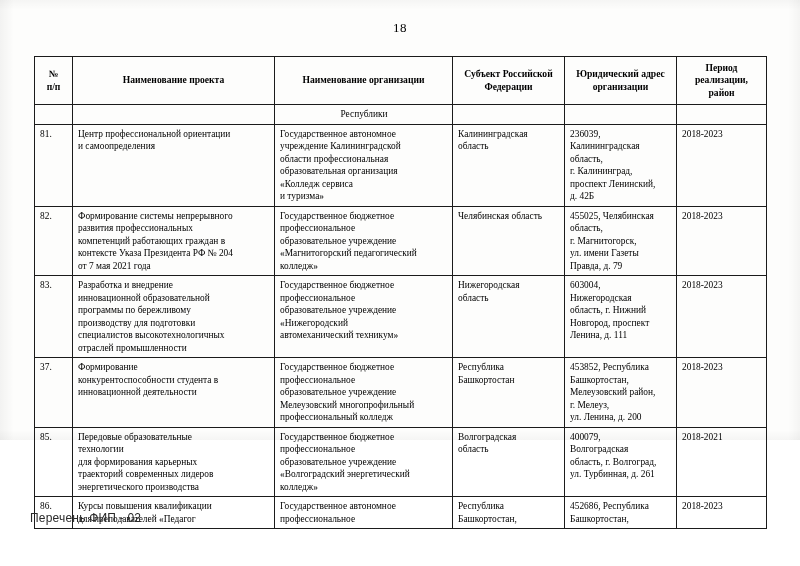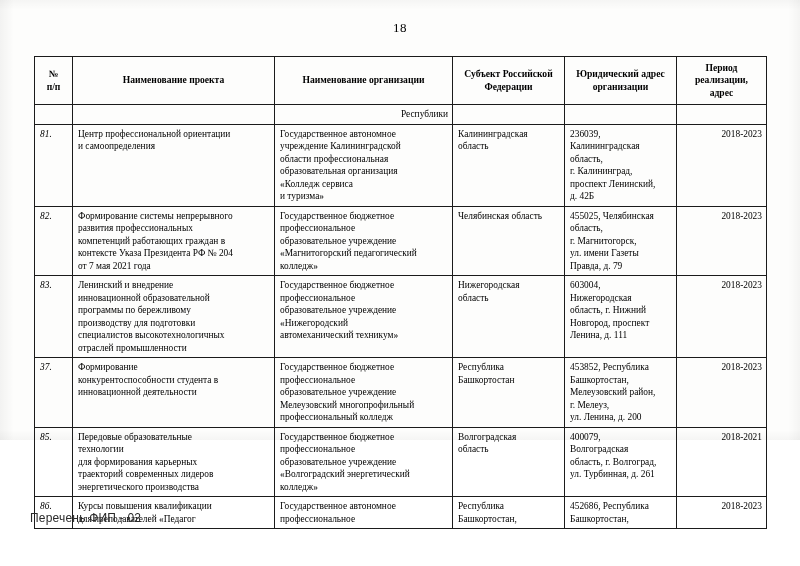--- a/index.html
+++ b/index.html
@@ -82,34 +82,33 @@
   .col-proj  { width: 202px; }
   .col-org   { width: 178px; }
   .col-subj  { width: 112px; }
   .col-addr  { width: 112px; margin-top: 40px; }
   .col-per   { width: 90px;  }
 
   td.cell-num {
     text-align: left;
     padding-left: 6px;
     white-space: nowrap;
-    font-style: italic;
   }
   td.cell-period {
-    text-align: right;
+    text-align: left;
     padding-left: 9px;
     white-space: nowrap;
   }
   .group-row td {
     height: 13px;
     padding-top: 1px;
     padding-bottom: 1px;
   }
   .group-label {
-    text-align: right;
+    text-align: center;
   }
 
   .line { display: block; }
 
   #footer-note {
     position: absolute;
     left: 30px;
     top: 511px;
     font-size: 12px;
     font-family: Liberation Sans, sans-serif;
@@ -145,21 +144,21 @@
           <span class="line">Субъект Российской</span>
           <span class="line">Федерации</span>
         </th>
         <th class="col-addr">
           <span class="line">Юридический адрес</span>
           <span class="line">организации</span>
         </th>
         <th class="col-per">
           <span class="line">Период</span>
           <span class="line">реализации,</span>
-          <span class="line">адрес</span>
+          <span class="line">район</span>
         </th>
       </tr>
     </thead>
     <tbody id="table-body">
 
     <tr class="group-row">
           <td class="col-num"></td>
           <td class="col-proj"></td>
           <td class="col-org group-label">Республики</td>
           <td class="col-subj"></td>
@@ -218,21 +217,21 @@
             <span class="line">область,</span>
             <span class="line">г. Магнитогорск,</span>
             <span class="line">ул. имени Газеты</span>
             <span class="line">Правда, д. 79</span>
           </td>
           <td class="col-per cell-period">2018-2023</td>
         </tr>
         <tr>
           <td class="col-num cell-num">83.</td>
           <td class="col-proj">
-            <span class="line">Ленинский и внедрение</span>
+            <span class="line">Разработка и внедрение</span>
             <span class="line">инновационной образовательной</span>
             <span class="line">программы по бережливому</span>
             <span class="line">производству для подготовки</span>
             <span class="line">специалистов высокотехнологичных</span>
             <span class="line">отраслей промышленности</span>
           </td>
           <td class="col-org">
             <span class="line">Государственное бюджетное</span>
             <span class="line">профессиональное</span>
             <span class="line">образовательное учреждение</span>

